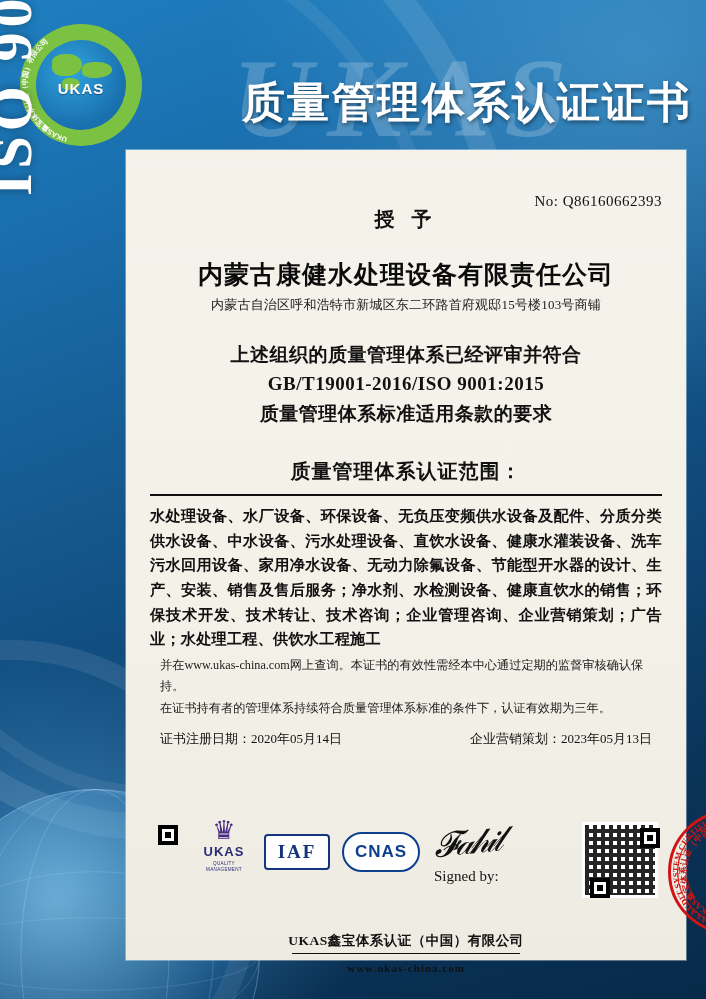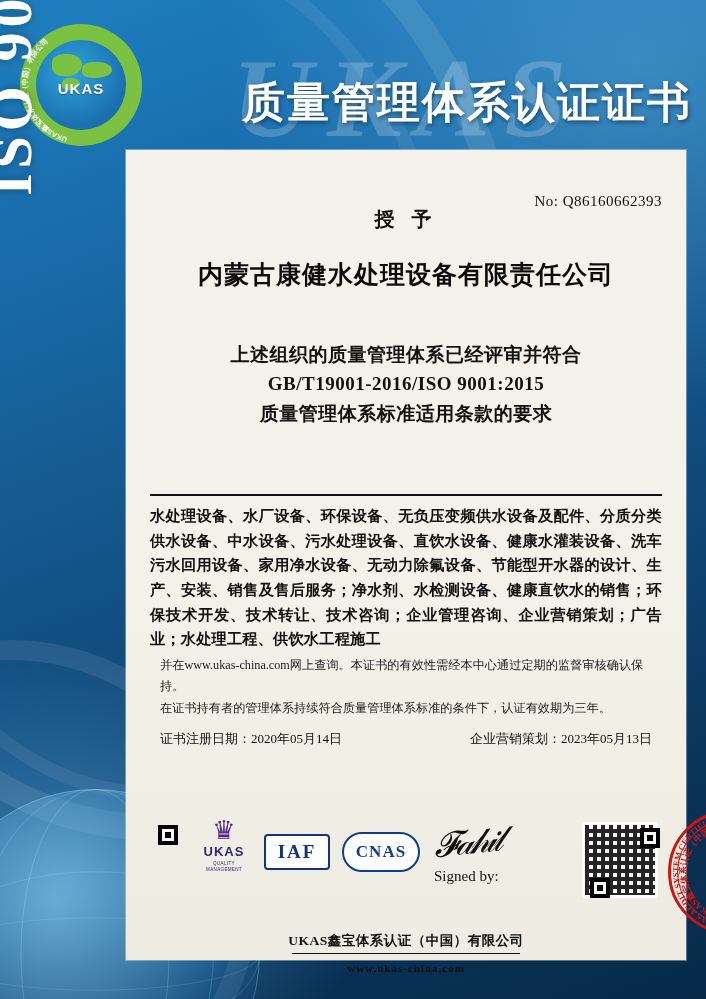--- a/index.html
+++ b/index.html
@@ -238,21 +238,21 @@
     display: flex; align-items: center; justify-content: center;
     font-family: "Liberation Serif", serif; font-weight: bold; font-size: 19px; color: #12357d;
     letter-spacing: 2px;
   }
   .logo-cnas {
     position: absolute; left: 190px; top: 22px;
     width: 78px; height: 40px;
     border: 2px solid #0d3f8f; border-radius: 20px;
     background: #ffffff;
     display: flex; align-items: center; justify-content: center;
-    font-family: Liberation Serif, serif; font-weight: bold; font-size: 17px; color: #0d3f8f;
+    font-family: Liberation Sans, sans-serif; font-weight: bold; font-size: 17px; color: #0d3f8f;
     letter-spacing: 1px;
   }
   .signature {
     position: absolute; left: 282px; top: 10px; width: 140px;
   }
   .sig-mark {
     height: 46px;
     font-family: "Liberation Serif", serif;
     font-style: italic;
     font-size: 34px;
@@ -355,27 +355,29 @@
   <div class="main-title">质量管理体系认证证书</div>
   <div class="iso-vert">ISO 9001</div>
 
   <div class="panel">
     <div class="panel-inner">
 
       <div class="cert-no">No: Q86160662393</div>
 
       <div class="awarded">授 予</div>
       <div class="company">内蒙古康健水处理设备有限责任公司</div>
+      <div class="address">内蒙古自治区呼和浩特市新城区东二环路首府观邸15号楼103号商铺</div>
 
       <div class="statement">
         <div>上述组织的质量管理体系已经评审并符合</div>
         <div class="std">GB/T19001-2016/ISO 9001:2015</div>
         <div>质量管理体系标准适用条款的要求</div>
       </div>
 
+      <div class="scope-title">质量管理体系认证范围：</div>
       <div class="rule"></div>
       <div class="scope-body">水处理设备、水厂设备、环保设备、无负压变频供水设备及配件、分质分类供水设备、中水设备、污水处理设备、直饮水设备、健康水灌装设备、洗车污水回用设备、家用净水设备、无动力除氟设备、节能型开水器的设计、生产、安装、销售及售后服务；净水剂、水检测设备、健康直饮水的销售；环保技术开发、技术转让、技术咨询；企业管理咨询、企业营销策划；广告业；水处理工程、供饮水工程施工</div>
 
       <div class="note">
         <div>并在www.ukas-china.com网上查询。本证书的有效性需经本中心通过定期的监督审核确认保持。</div>
         <div>在证书持有者的管理体系持续符合质量管理体系标准的条件下，认证有效期为三年。</div>
       </div>
 
       <div class="dates">
         <div>

